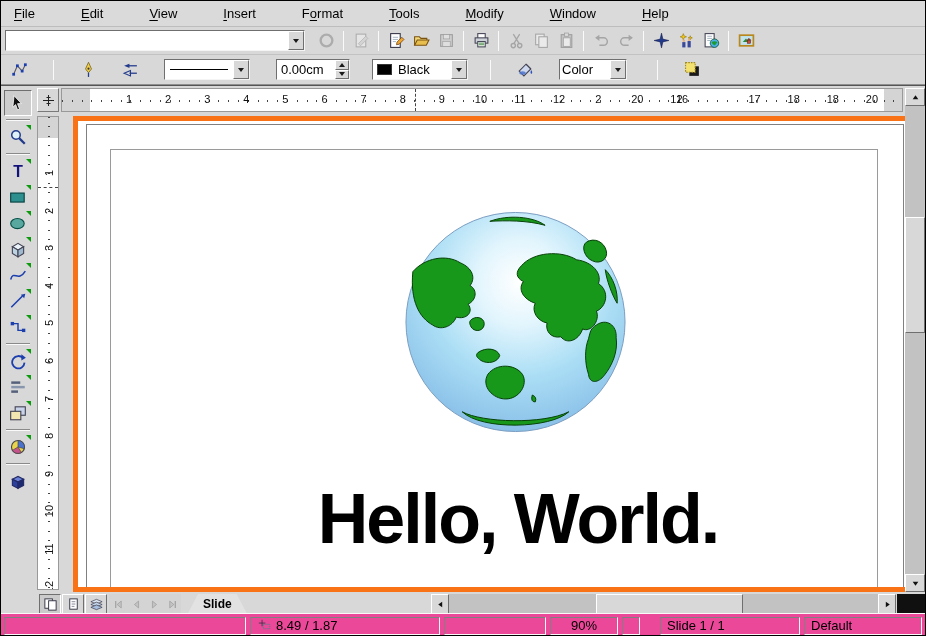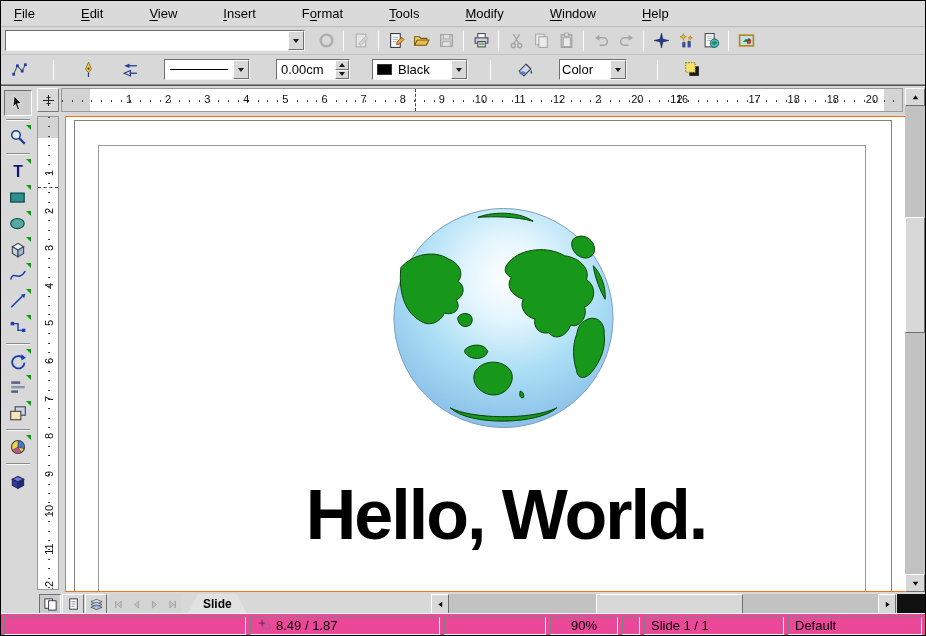--- a/index.html
+++ b/index.html
@@ -62,21 +62,21 @@
   .hticks{position:absolute;left:0;right:0;top:11px;height:2px;background:repeating-linear-gradient(90deg,#444 0 1px,transparent 1px 9.78px);}
   .rnum{position:absolute;top:4px;transform:translateX(-50%);color:#111;}
   .hmarker{position:absolute;left:353px;top:0;height:100%;border-left:1px dashed #444;}
 
   .vruler{left:36px;top:30px;width:22px;height:474px;background:#d4d4d4;border:1px solid #999;overflow:hidden;font-size:11px;}
   .vruler .rwhite{position:absolute;left:0;top:21px;width:100%;height:453px;background:#fff;}
   .vticks{position:absolute;top:0;bottom:0;left:10px;width:2px;background:repeating-linear-gradient(180deg,#444 0 1px,transparent 1px 9.4px);}
   .vnum{position:absolute;left:11px;transform:translate(-50%,-50%) rotate(-90deg);color:#111;}
   .vmarker{position:absolute;top:70px;left:0;width:100%;border-top:1px dashed #444;}
 
-  .canvas{left:64px;top:30px;width:842px;height:476px;background:#fff;border:1px solid #f97316;overflow:hidden;}
+  .canvas{left:72px;top:30px;width:842px;height:476px;background:#fff;border:5px solid #f97316;overflow:hidden;}
   .canvas>*{position:absolute;}
   .page{left:8px;top:3px;width:818px;height:520px;border:1px solid #808080;}
   .pmargin{left:32px;top:28px;width:768px;height:495px;border:1px solid #9a9a9a;}
   .globe{left:325px;top:86px;width:225px;height:230px;}
   .hello{left:150px;top:360px;width:580px;text-align:center;font-weight:bold;font-size:70px;line-height:1.1;letter-spacing:-2px;white-space:nowrap;}
 
   .vscroll{left:904px;top:2px;width:20px;height:504px;background:#c2c2c2;}
   .vscroll .sbtn{position:absolute;left:0;width:20px;height:18px;display:flex;align-items:center;justify-content:center;}
   .vscroll .up{top:0;}
   .vscroll .down{bottom:0;}
@@ -664,20 +664,20 @@
       </span>
       <span class="sfield" style="width: 102px;">
         <span></span>
       </span>
       <span class="sfield center" style="width: 68px;">
         <span>90%</span>
       </span>
       <span class="sfield" style="width: 18px;">
         <span></span>
       </span>
-      <span class="sfield" style="width: 140px;">
+      <span class="sfield" style="width: 140px; margin-left: 16px;">
         <span>Slide 1 / 1</span>
       </span>
       <span class="sfield" style="flex: 1 1 0%;">
         <span>Default</span>
       </span>
     </div>
 </div>
 
 </body></html>

